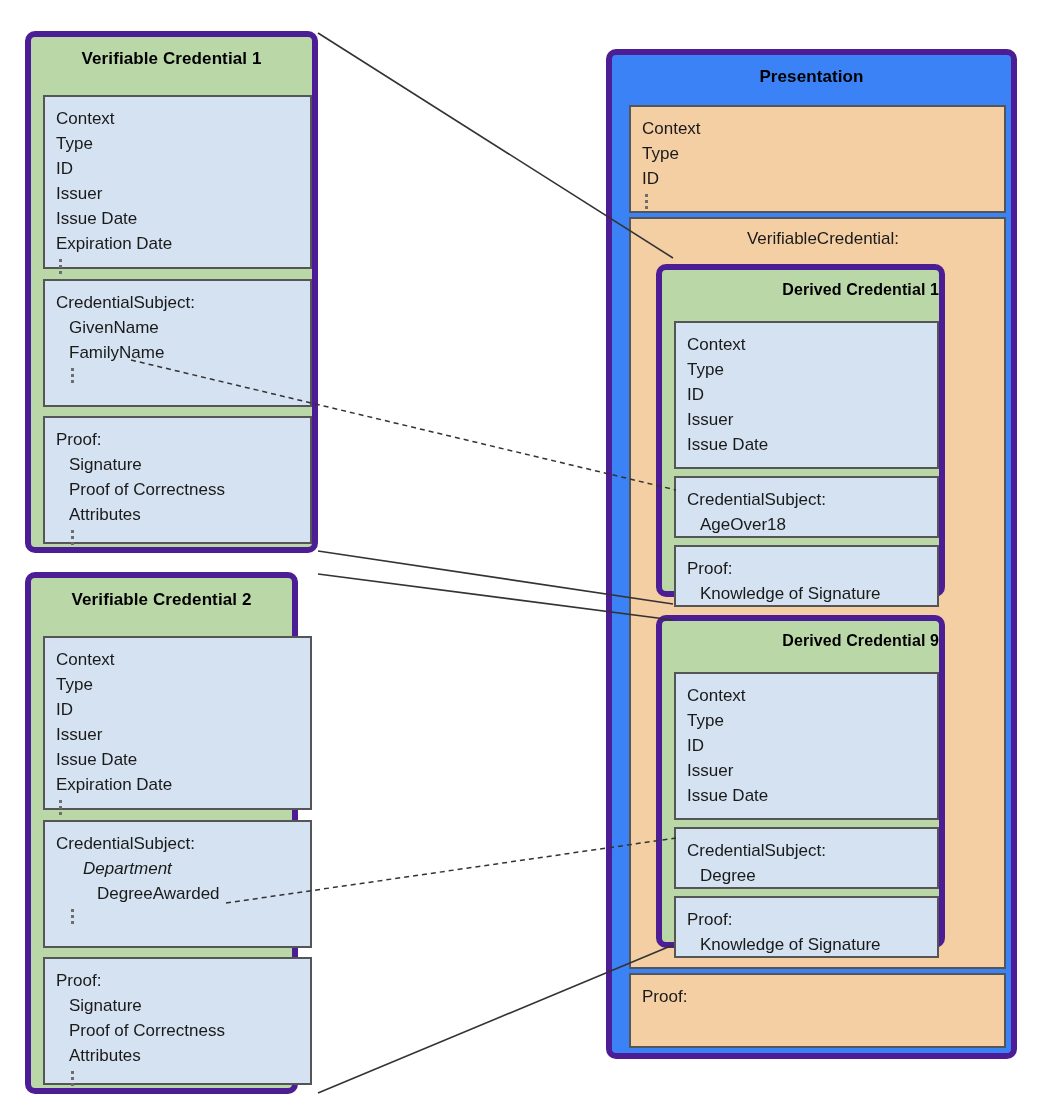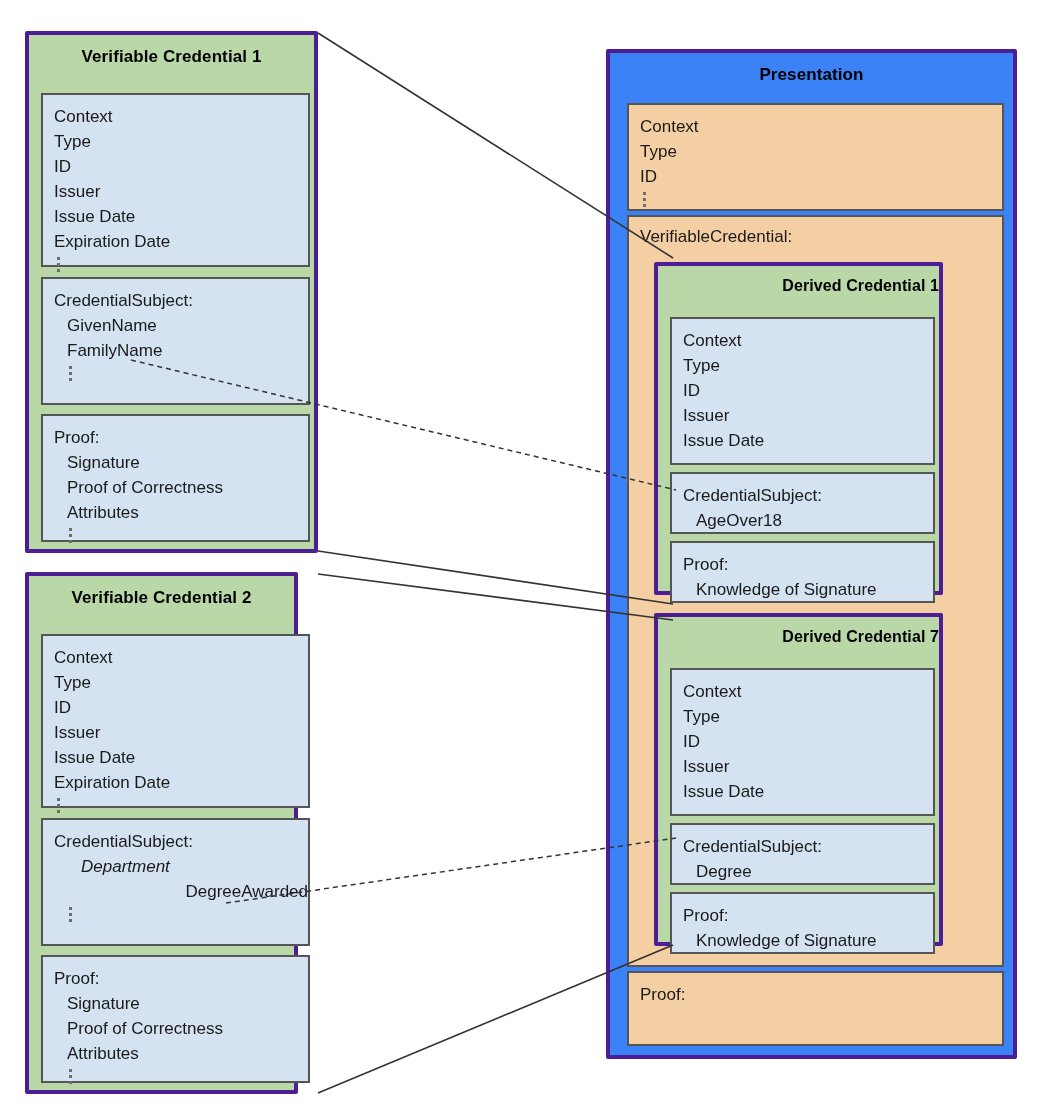--- a/index.html
+++ b/index.html
@@ -19,22 +19,22 @@
     position: absolute;
     left: 0; top: 0;
     width: 1042px;
     height: 1116px;
   }
 
   
   .card {
     position: absolute;
     box-sizing: border-box;
-    border: 4px solid #4c1d95;
-    border-radius: 2px;
+    border: 6px solid #4c1d95;
+    border-radius: 10px;
   }
   .card.green  { background: #bad7a8; }
   .card.pink   { background: #3b82f6; }
 
   .card-title {
     text-align: center;
     font-weight: bold;
     font-size: 17px;
     color: #000;
     line-height: 1;
@@ -54,41 +54,42 @@
   .panel.orange { background: #f5cfa4; }
 
   .panel .line {
     font-size: 17px;
     line-height: 25px;
     color: #1a1a1a;
     white-space: pre;
   }
   .panel .line.ind1 { padding-left: 13px; }
   .panel .line.ind2 { padding-left: 27px; font-style: italic; }
-  .panel .line.ind3 { padding-left: 41px; text-align: right; }
+  .panel .line.ind3 { padding-left: 41px; }
 
   .vdots {
     font-size: 13px;
     line-height: 20px;
     color: #6d6d6d;
     letter-spacing: 0;
     padding-left: 2px;
   }
   .vdots span {
     display: block;
     width: 3px; height: 3px;
     background: #6d6d6d;
     margin: 3px 0 0 1px;
   }
 
   
   .panel-label {
     font-size: 17px;
     line-height: 22px;
     color: #1a1a1a;
+    text-align: center;
   }
 
   svg.links {
     position: absolute;
     left: 0; top: 0;
     width: 1042px;
     height: 1116px;
     pointer-events: none;
   }
 </style>
@@ -212,21 +213,21 @@
           <div class="line ind1">AgeOver18</div>
         </div>
 
         <div class="panel blue" style="left:12px; top:275px; width:265px; height:62px;">
           <div class="line">Proof:</div>
           <div class="line ind1">Knowledge of Signature</div>
         </div>
       </div>
 
       <div class="card green" style="left:25px; top:396px; width:289px; height:333px;">
-        <div class="card-title small">Derived Credential 7</div>
+        <div class="card-title small">Derived Credential 9</div>
 
         <div class="panel blue" style="left:12px; top:51px; width:265px; height:148px;">
           <div class="line">Context</div>
           <div class="line">Type</div>
           <div class="line">ID</div>
           <div class="line">Issuer</div>
           <div class="line">Issue Date</div>
         </div>
 
         <div class="panel blue" style="left:12px; top:206px; width:265px; height:62px;">

